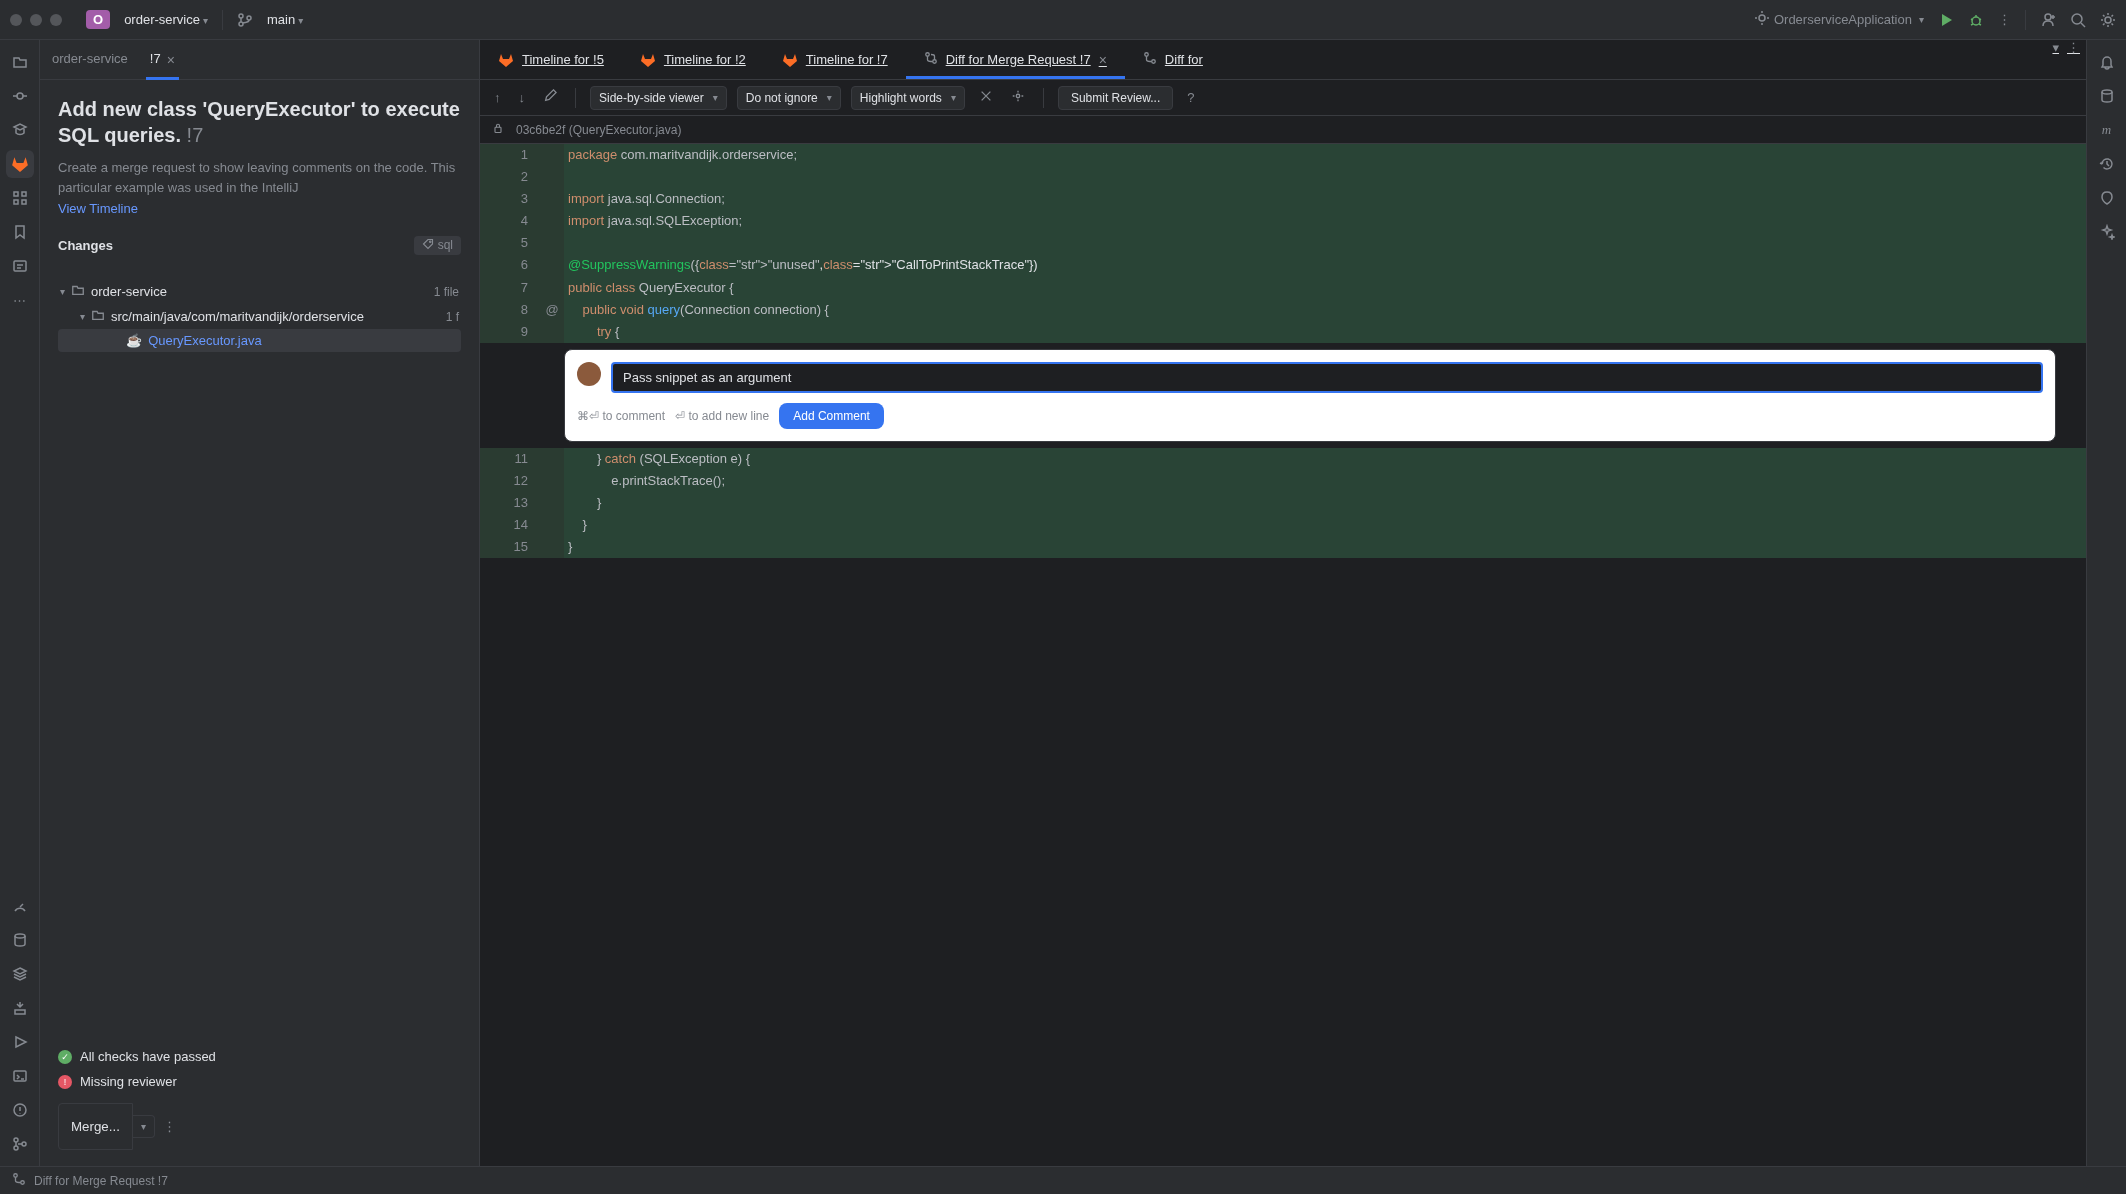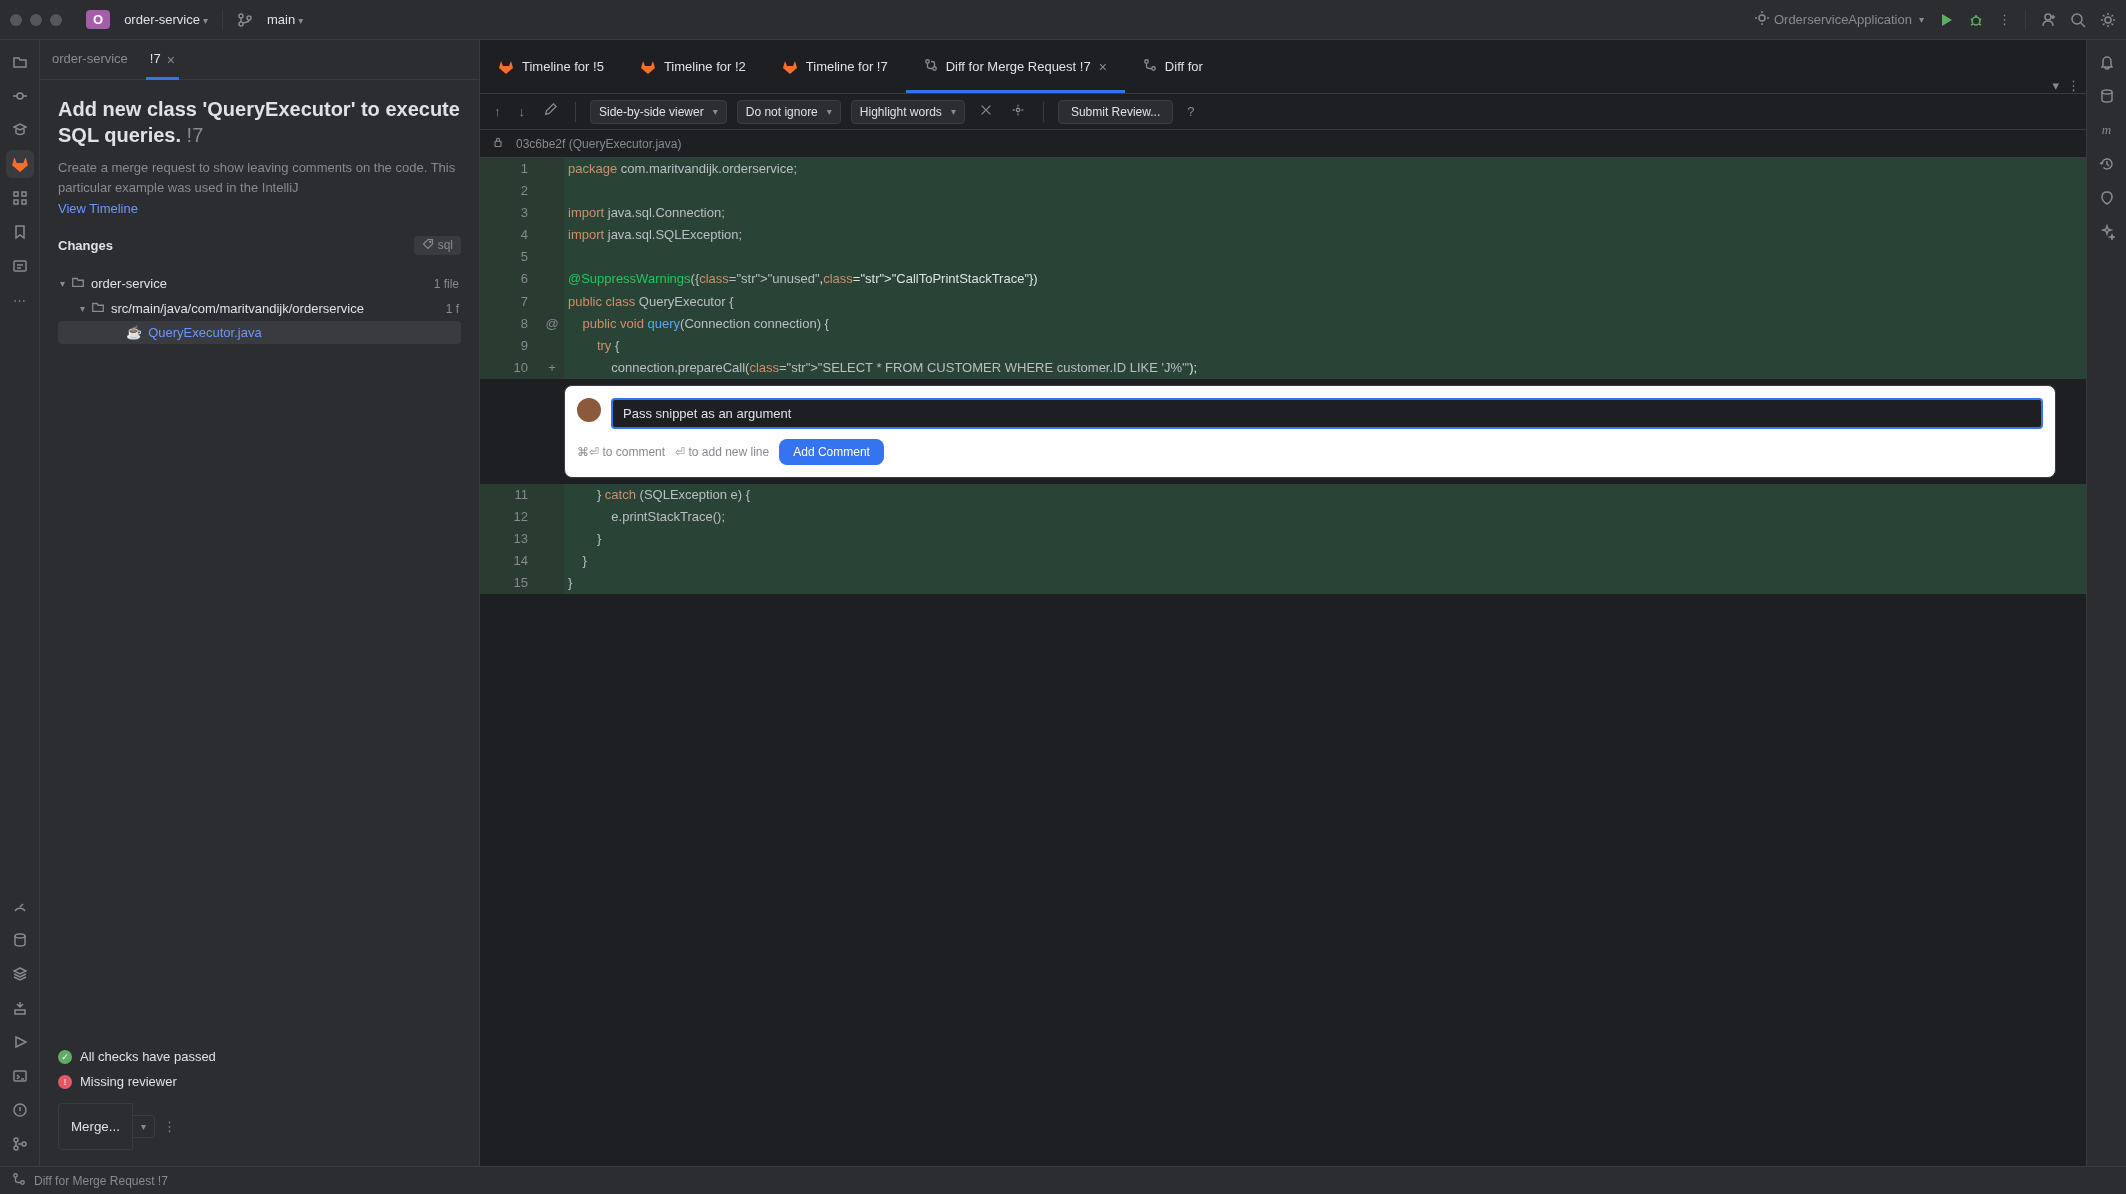--- a/index.html
+++ b/index.html
@@ -58,21 +58,21 @@
 .sp-tab{color:var(--text-dim);padding-bottom:2px;}
 .sp-tab.active{color:var(--text);}
 .sp-tab-active-wrap{position:relative;padding:0 4px;height:100%;display:flex;align-items:center;gap:6px;}
 .sp-tab-active-wrap::after{content:"";position:absolute;left:0;right:0;bottom:-1px;height:3px;background:var(--accent);}
 .close-x{color:var(--text-dim);font-size:14px;}
 .sp-body{flex:1;overflow:auto;padding:16px 18px;display:flex;flex-direction:column;}
 .mr-title{font-size:20px;font-weight:600;line-height:1.3;margin-bottom:10px;}
 .mr-num{color:var(--text-dim);font-weight:400;}
 .mr-desc{color:var(--text-dim);line-height:1.5;margin-bottom:4px;}
 .mr-link{color:var(--link);margin-bottom:20px;display:inline-block;}
-.changes-row{display:flex;align-items:center;justify-content:space-between;margin-bottom:16px;}
+.changes-row{display:flex;align-items:center;justify-content:space-between;margin-bottom:24px;}
 .changes-label{font-weight:600;}
 .tag-chip{display:flex;align-items:flex-start;gap:4px;background:#393b40;border-radius:4px;padding:2px 8px;font-size:12px;color:var(--text-dim);}
 .tree{font-size:13px;}
 .tree-row{display:flex;align-items:center;gap:6px;padding:4px 2px;border-radius:4px;}
 .tree-row.indent1{padding-left:22px;}
 .tree-row.indent3{padding-left:68px;}
 .tree-row.selected{background:#393b40;}
 .tree-caret{font-size:10px;color:var(--text-dim);}
 .tree-meta{color:var(--text-dim);font-size:12px;margin-left:auto;}
 .folder-icon{color:var(--text-dim);}
@@ -82,21 +82,21 @@
 .status-dot{width:14px;height:14px;border-radius:50%;display:inline-flex;align-items:center;justify-content:center;font-size:9px;}
 .dot-ok{background:var(--green);color:#fff;}
 .dot-err{background:var(--red);color:#fff;}
 .merge-row{display:flex;align-items:center;gap:8px;margin-top:4px;}
 .merge-btn{display:flex;align-items:center;}
 .merge-btn button{background:transparent;border:1px solid var(--border);color:var(--text);padding:15px 12px;border-radius:4px 0 0 4px;}
 .merge-btn .dd{border:1px solid var(--border);border-left:none;border-radius:0 4px 4px 0;padding:5px 8px;color:var(--text-dim);font-size:10px;}
 
 
 .editor-area{flex:1;display:flex;flex-direction:column;min-width:0;background:var(--bg-dark);}
-.editor-tabs{height:54px;display:flex;align-items:flex-end;border-bottom:1px solid var(--border);overflow:hidden;padding-right:6px;}
+.editor-tabs{height:40px;display:flex;align-items:flex-start;border-bottom:1px solid var(--border);overflow:hidden;padding-right:6px;text-decoration:underline;}
 .etab{display:flex;align-items:center;gap:8px;padding:0 18px;height:100%;color:var(--text);position:relative;white-space:nowrap;}
 .etab.active{background:var(--bg-dark);}
 .etab.active::after{content:"";position:absolute;left:0;right:0;bottom:0;height:3px;background:var(--accent);}
 .etab .gl{width:16px;height:16px;fill:#fc6d26;}
 .etab .mr-ico{color:var(--text-dim);}
 .editor-tabs .tab-dd{margin-left:auto;color:var(--text-dim);padding:0 8px;}
 
 .editor-toolbar{height:36px;border-bottom:1px solid var(--border);display:flex;align-items:center;gap:10px;padding:0 10px;}
 .select{background:var(--bg);border:1px solid var(--border);border-radius:4px;padding:4px 8px;display:flex;align-items:center;gap:6px;font-size:12px;white-space:nowrap;}
 .tb-ico{color:var(--text-dim);padding:0 4px;}
@@ -472,21 +472,20 @@
         <div class="code-line">
           <span class="gutter">8</span>
           <span class="gutter-mark">@</span>
           <span class="code">    <span class="kw">public</span> <span class="kw">void</span> <span class="fn">query</span>(Connection connection) {</span>
         </div>
         <div class="code-line">
           <span class="gutter">9</span>
           <span class="gutter-mark"></span>
           <span class="code">        <span class="kw">try</span> {</span>
         </div>
-        <div class="code-line"><span class="gutter">10</span><span class="gutter-mark">+</span><span class="code">            connection.prepareCall(<span <span="" class="kw">class</span>="str"&gt;"SELECT * FROM CUSTOMER WHERE customer.ID LIKE 'J%'"</span>);</div>
         <div class="comment-panel">
       <div class="comment-top">
         <span class="avatar"></span>
         <input class="comment-input" value="Pass snippet as an argument" style="">
       </div>
       <div class="comment-foot">
         <span>⌘⏎ to comment</span>
         <span>⏎ to add new line</span>
         <button class="add-comment-btn">Add Comment</button>
       </div>

